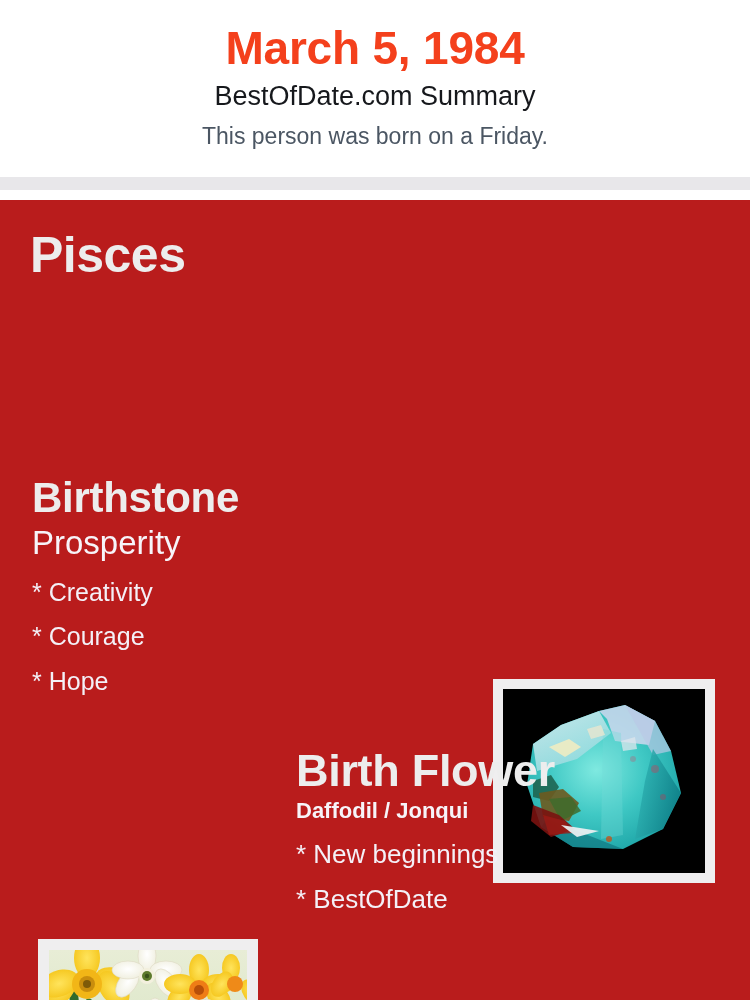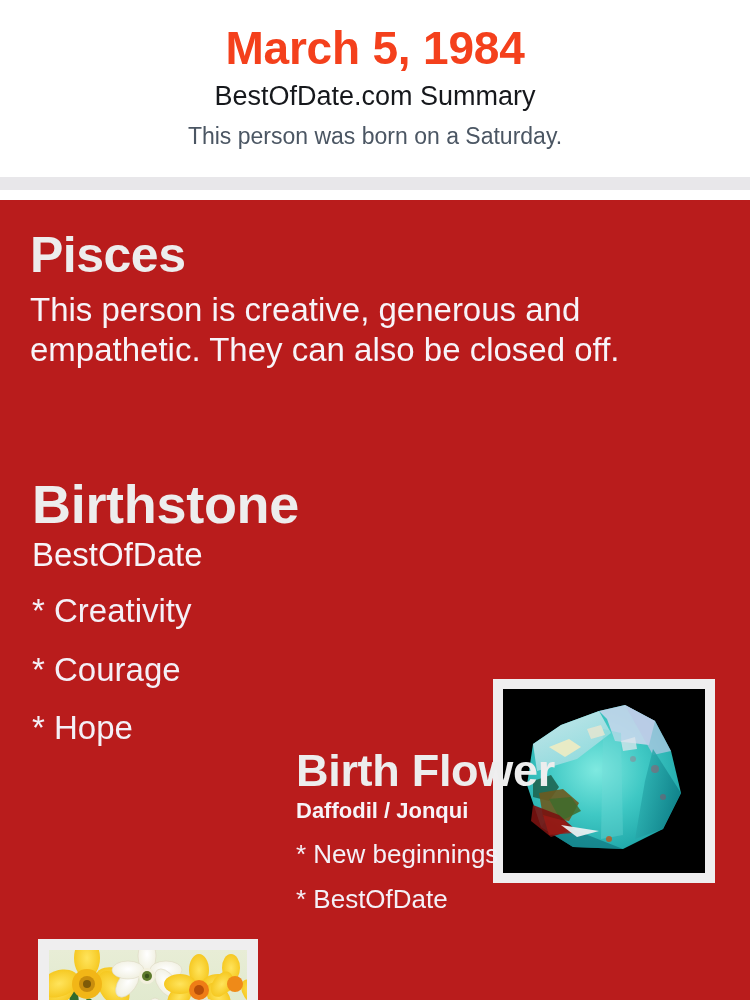--- a/index.html
+++ b/index.html
@@ -87,41 +87,41 @@
   }
 
   
   .stone-text {
     position: absolute;
     left: 32px;
     top: 277px;
     width: 440px;
   }
   .section-title {
-    font-size: 54px;
+    font-size: 42px;
     font-weight: bold;
     color: #ededed;
     line-height: 1.0;
     margin: 0;
     letter-spacing: -0.3px;
   }
   .section-sub {
     font-size: 33px;
     font-weight: normal;
     color: #f7f4f9;
     line-height: 1.12;
     margin: 6px 0 0 0;
   }
   .bullets {
     list-style: none;
     margin: 8px 0 0 0;
     padding: 0;
   }
   .bullets li {
-    font-size: 33px;
+    font-size: 25px;
     font-weight: normal;
     color: #f4f0f7;
     line-height: 1.78;
     margin: 0;
     padding: 0;
     white-space: nowrap;
   }
 
   
   .framed {
@@ -166,35 +166,34 @@
   .flower-text .bullets li { font-size: 26px; line-height: 1.76; }
 
   svg { display: block; }
 </style>
 </head>
 <body>
 
 <div class="header">
   <h1 class="header-date">March 5, 1984</h1>
   <div class="header-site">BestOfDate.com Summary</div>
-  <div class="header-born">This person was born on a Saturday.</div>
+  <div class="header-born">This person was born on a Friday.</div>
 </div>
 
 <div class="header-divider"></div>
 
 <div class="panel">
 
   <div class="zodiac-block">
     <div class="zodiac-name">Pisces</div>
-    <div class="zodiac-desc">This person is creative, generous and empathetic. They can also be closed off.</div>
   </div>
 
   <div class="stone-text">
     <div class="section-title">Birthstone</div>
-    <div class="section-sub">BestOfDate</div>
+    <div class="section-sub">Prosperity</div>
     <ul class="bullets">
       <li>* Creativity</li>
       <li>* Courage</li>
       <li>* Hope</li>
     </ul>
   </div>
 
   <div class="framed" id="stone-frame">
     <div class="inner">
       <svg width="202" height="184" viewBox="0 0 202 184" preserveAspectRatio="none">

